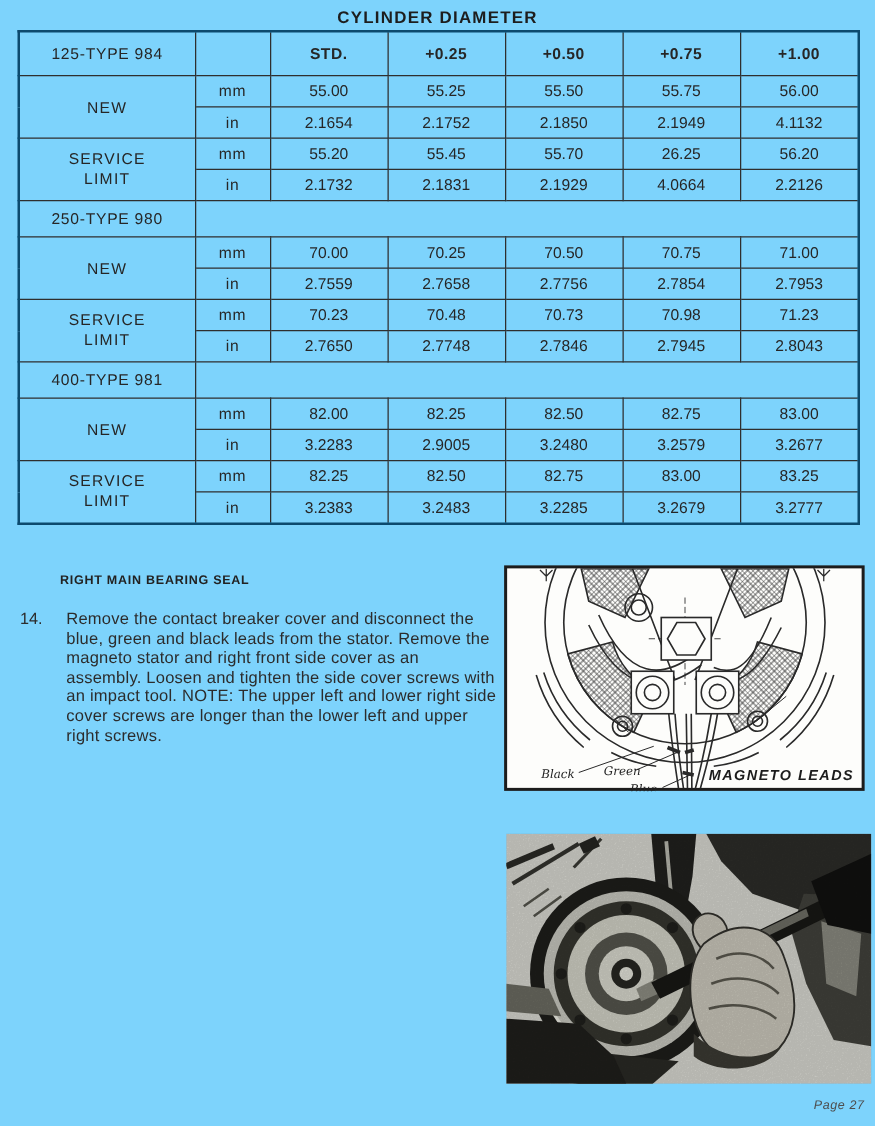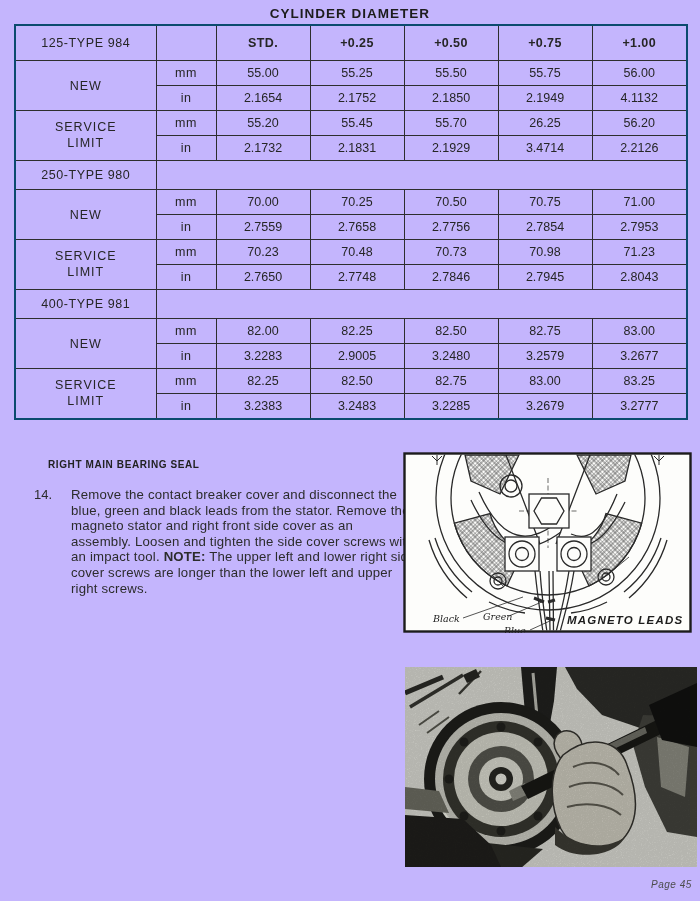--- a/index.html
+++ b/index.html
@@ -1,18 +1,18 @@
 <!DOCTYPE html>
 <html><head>
 <meta charset="utf-8">
 <style>
   html,body{margin:0;padding:0;background:#e9e9e5;}
   .page{
     position:relative;width:700px;height:901px;margin:0 auto;
-    background:#c4b5fd;color:#2c2c2c;overflow:hidden;
+    background:#7dd3fc;color:#2c2c2c;overflow:hidden;
     font-family:"Liberation Sans", sans-serif;
   }
   
   .tbl-title{
     position:absolute;top:6px;left:0;width:700px;text-align:center;
     font-size:13.5px;font-weight:bold;letter-spacing:1px;color:#1d1d1d;
   }
   table.spec{
     position:absolute;top:24px;left:14px;width:674px;
     border-collapse:collapse;table-layout:fixed;
@@ -35,22 +35,22 @@
   .sec-heading{
     position:absolute;top:459px;left:16px;margin:0;
     font-size:10px;font-weight:bold;letter-spacing:.6px;color:#222;padding-left:32px;
   }
   .step{position:absolute;left:16px;width:382px;display:flex;}
   .step .num{width:37px;flex:none;font-size:13px;color:#2c2c2c;}
   .step .txt{
     flex:1;font-size:13.2px;line-height:15.6px;letter-spacing:.2px;color:#2c2c2c;
     text-align:left;
   }
-  .step .txt b{font-weight:bold;}
-  #step-14{top:487px;margin-left:18px;}
+  .step .txt b{font-weight:normal;}
+  #step-14{top:487px;}
   #step-15{top:727px;}
   
   .fig1{position:absolute;top:452px;left:403px;width:289px;height:181px;}
   .photo{position:absolute;top:667px;left:405px;width:292px;height:200px;}
   .fig-label{font-family:"DejaVu Serif", serif;font-style:italic;font-size:9.5px;fill:#222;}
   .fig-caption{font-style:italic;font-weight:bold;font-size:11.5px;letter-spacing:1.2px;fill:#1c1c1c;
                font-family:"Liberation Sans", sans-serif;}
   .page-num{
     position:absolute;top:879px;left:651px;font-size:10px;font-style:italic;
     color:#4d4d4d;letter-spacing:.5px;
@@ -114,21 +114,21 @@
         <td>55.45</td>
         <td>55.70</td>
         <td>26.25</td>
         <td>56.20</td>
       </tr>
       <tr class="r-data">
         <td class="unit">in</td>
         <td>2.1732</td>
         <td>2.1831</td>
         <td>2.1929</td>
-        <td>3.4714</td>
+        <td>4.0664</td>
         <td>2.2126</td>
       </tr>
 
       <tr class="r-sec">
         <td class="model">250-TYPE 980</td>
         <td colspan="6"></td>
       </tr>
 
       <tr class="r-data">
         <td class="rowlab" rowspan="2">
@@ -357,15 +357,15 @@
       <path d="M 168 100 C 186 92 204 96 214 108 M 164 120 C 184 112 206 116 218 128 M 162 140 C 182 134 204 138 216 148" stroke="#5b594f" stroke-width="2" fill="none"></path>
       <path d="M 150 160 C 170 180 200 184 220 170 C 210 190 170 194 150 178 Z" fill="#3c3b34"></path>
 
       <polygon points="0,120 34,124 44,146 0,142" fill="#6c6c62"></polygon>
       <polygon points="0,148 58,152 86,178 96,200 0,200" fill="#201f1c"></polygon>
 
       <rect x="0" y="0" width="292" height="200" filter="url(#grain)" opacity="0.16"></rect>
     </g>
   </svg>
 
-  <div class="page-num">Page 45</div>
+  <div class="page-num">Page 27</div>
 
 </div>
 
 </body></html>

